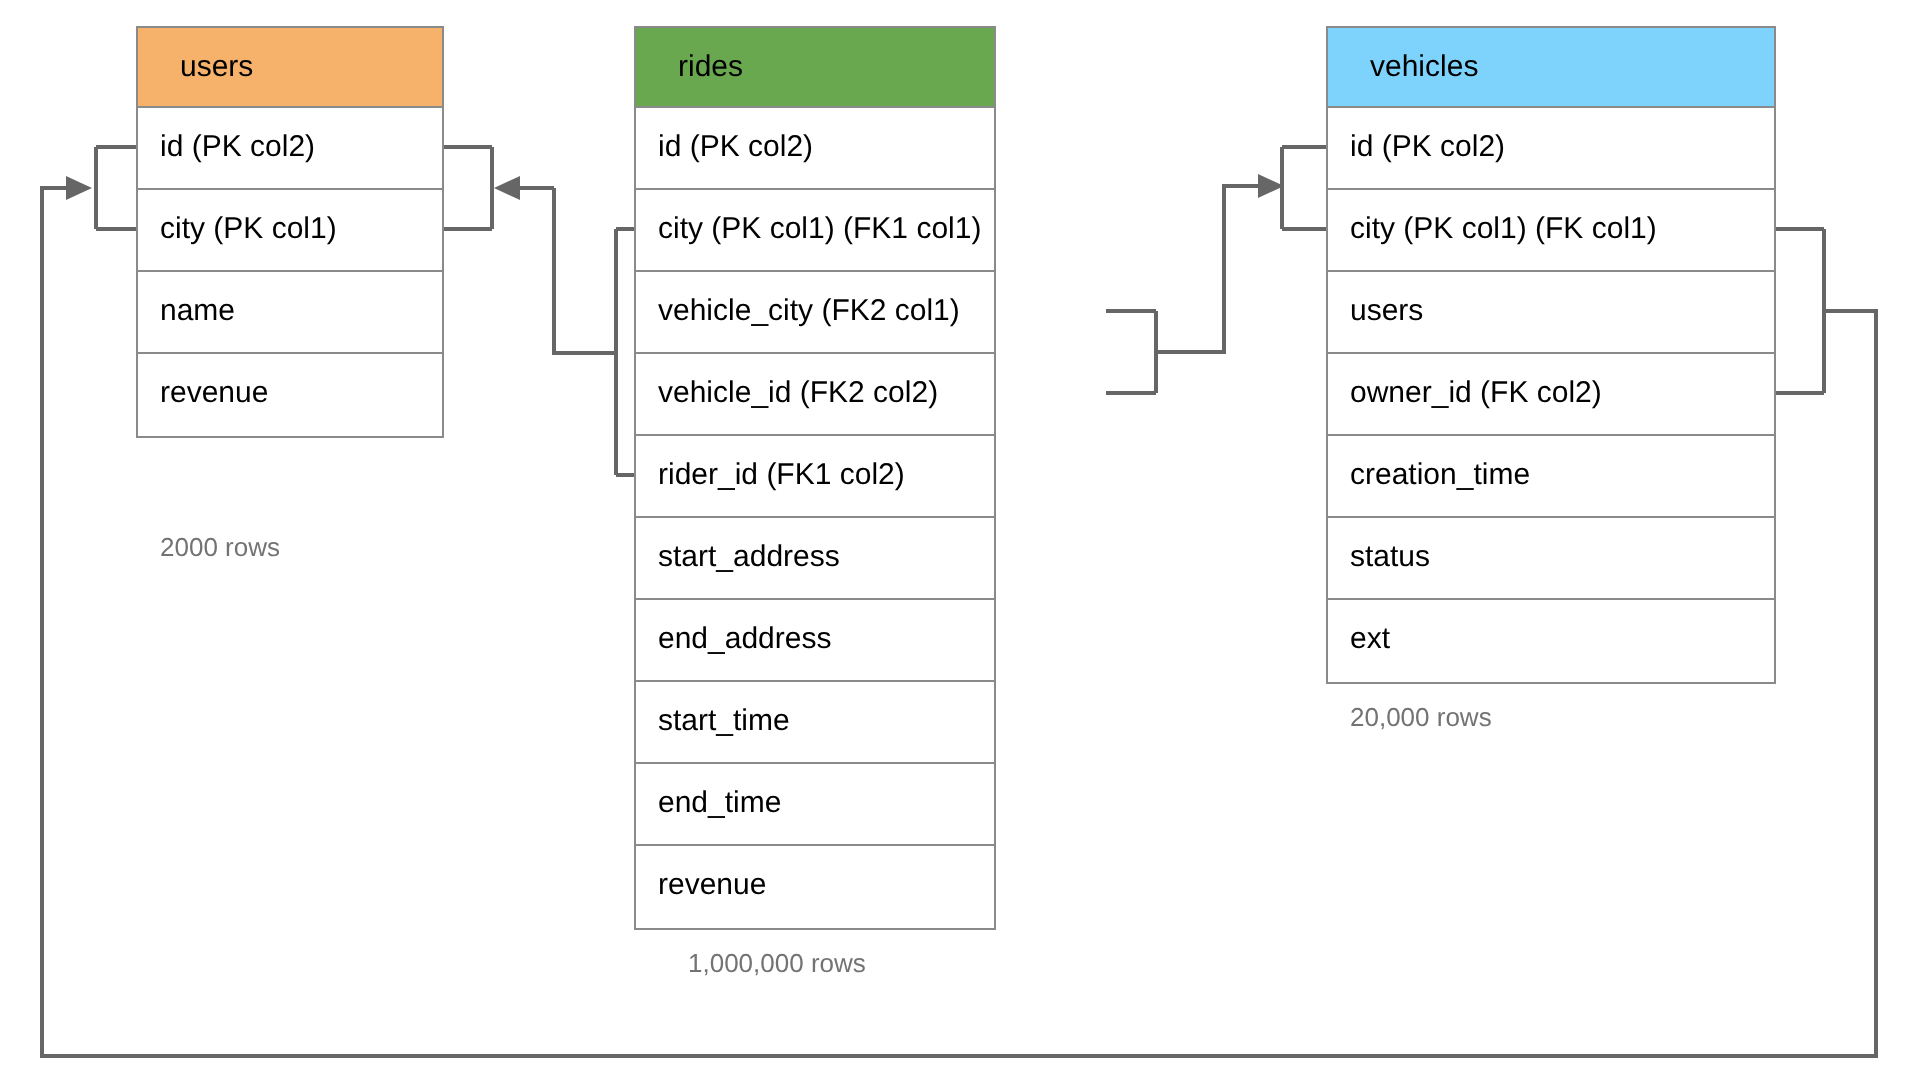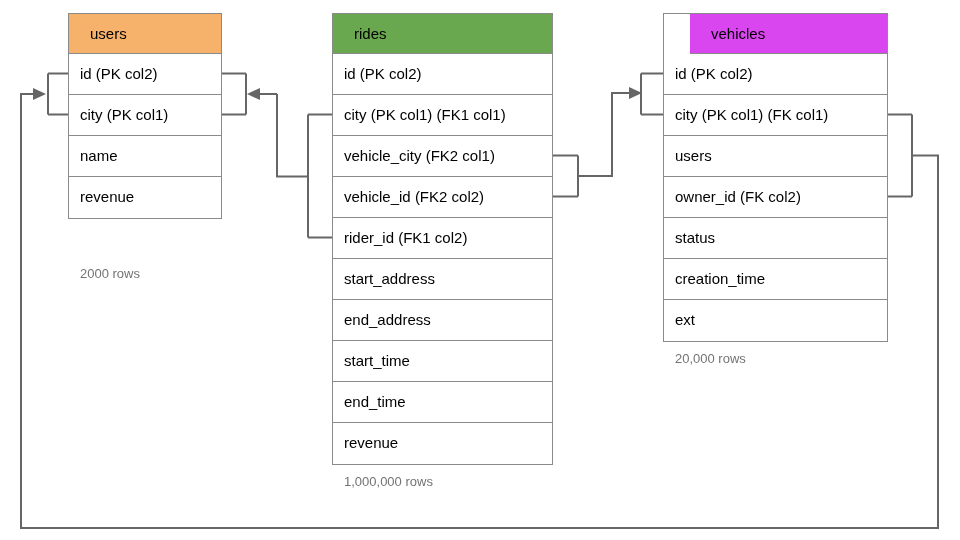--- a/index.html
+++ b/index.html
@@ -90,40 +90,40 @@
 
   <div class="db-table" style="left:68px; top:13px; width:154px;">
     <div class="tbl-header" style="background-color: rgb(246, 178, 107);">users</div>
     <div class="tbl-row">id (PK col2)</div>
     <div class="tbl-row">city (PK col1)</div>
     <div class="tbl-row">name</div>
     <div class="tbl-row">revenue</div>
   </div>
   <div class="row-count" style="left:80px; top:266px;">2000 rows</div>
 
-  <div class="db-table" style="left:332px; top:13px; width:221px;">
+  <div class="db-table" style="left:317px; top:13px; width:181px;">
     <div class="tbl-header" style="background-color: rgb(106, 168, 79);">rides</div>
     <div class="tbl-row">id (PK col2)</div>
     <div class="tbl-row">city (PK col1) (FK1 col1)</div>
     <div class="tbl-row">vehicle_city (FK2 col1)</div>
     <div class="tbl-row">vehicle_id (FK2 col2)</div>
     <div class="tbl-row">rider_id (FK1 col2)</div>
     <div class="tbl-row">start_address</div>
     <div class="tbl-row">end_address</div>
     <div class="tbl-row">start_time</div>
     <div class="tbl-row">end_time</div>
     <div class="tbl-row">revenue</div>
   </div>
   <div class="row-count" style="left:344px; top:474px;">1,000,000 rows</div>
 
   <div class="db-table" style="left:663px; top:13px; width:225px;">
-    <div class="tbl-header" style="background-color: #d946ef; margin-left: 26px;">vehicles</div>
+    <div class="tbl-header" style="background-color: #7dd3fc;">vehicles</div>
     <div class="tbl-row">id (PK col2)</div>
     <div class="tbl-row">city (PK col1) (FK col1)</div>
     <div class="tbl-row">users</div>
     <div class="tbl-row">owner_id (FK col2)</div>
+    <div class="tbl-row">creation_time</div>
     <div class="tbl-row">status</div>
-    <div class="tbl-row">creation_time</div>
     <div class="tbl-row">ext</div>
   </div>
   <div class="row-count" style="left:675px; top:351px;">20,000 rows</div>
 
 </div>
 
 </body></html>

